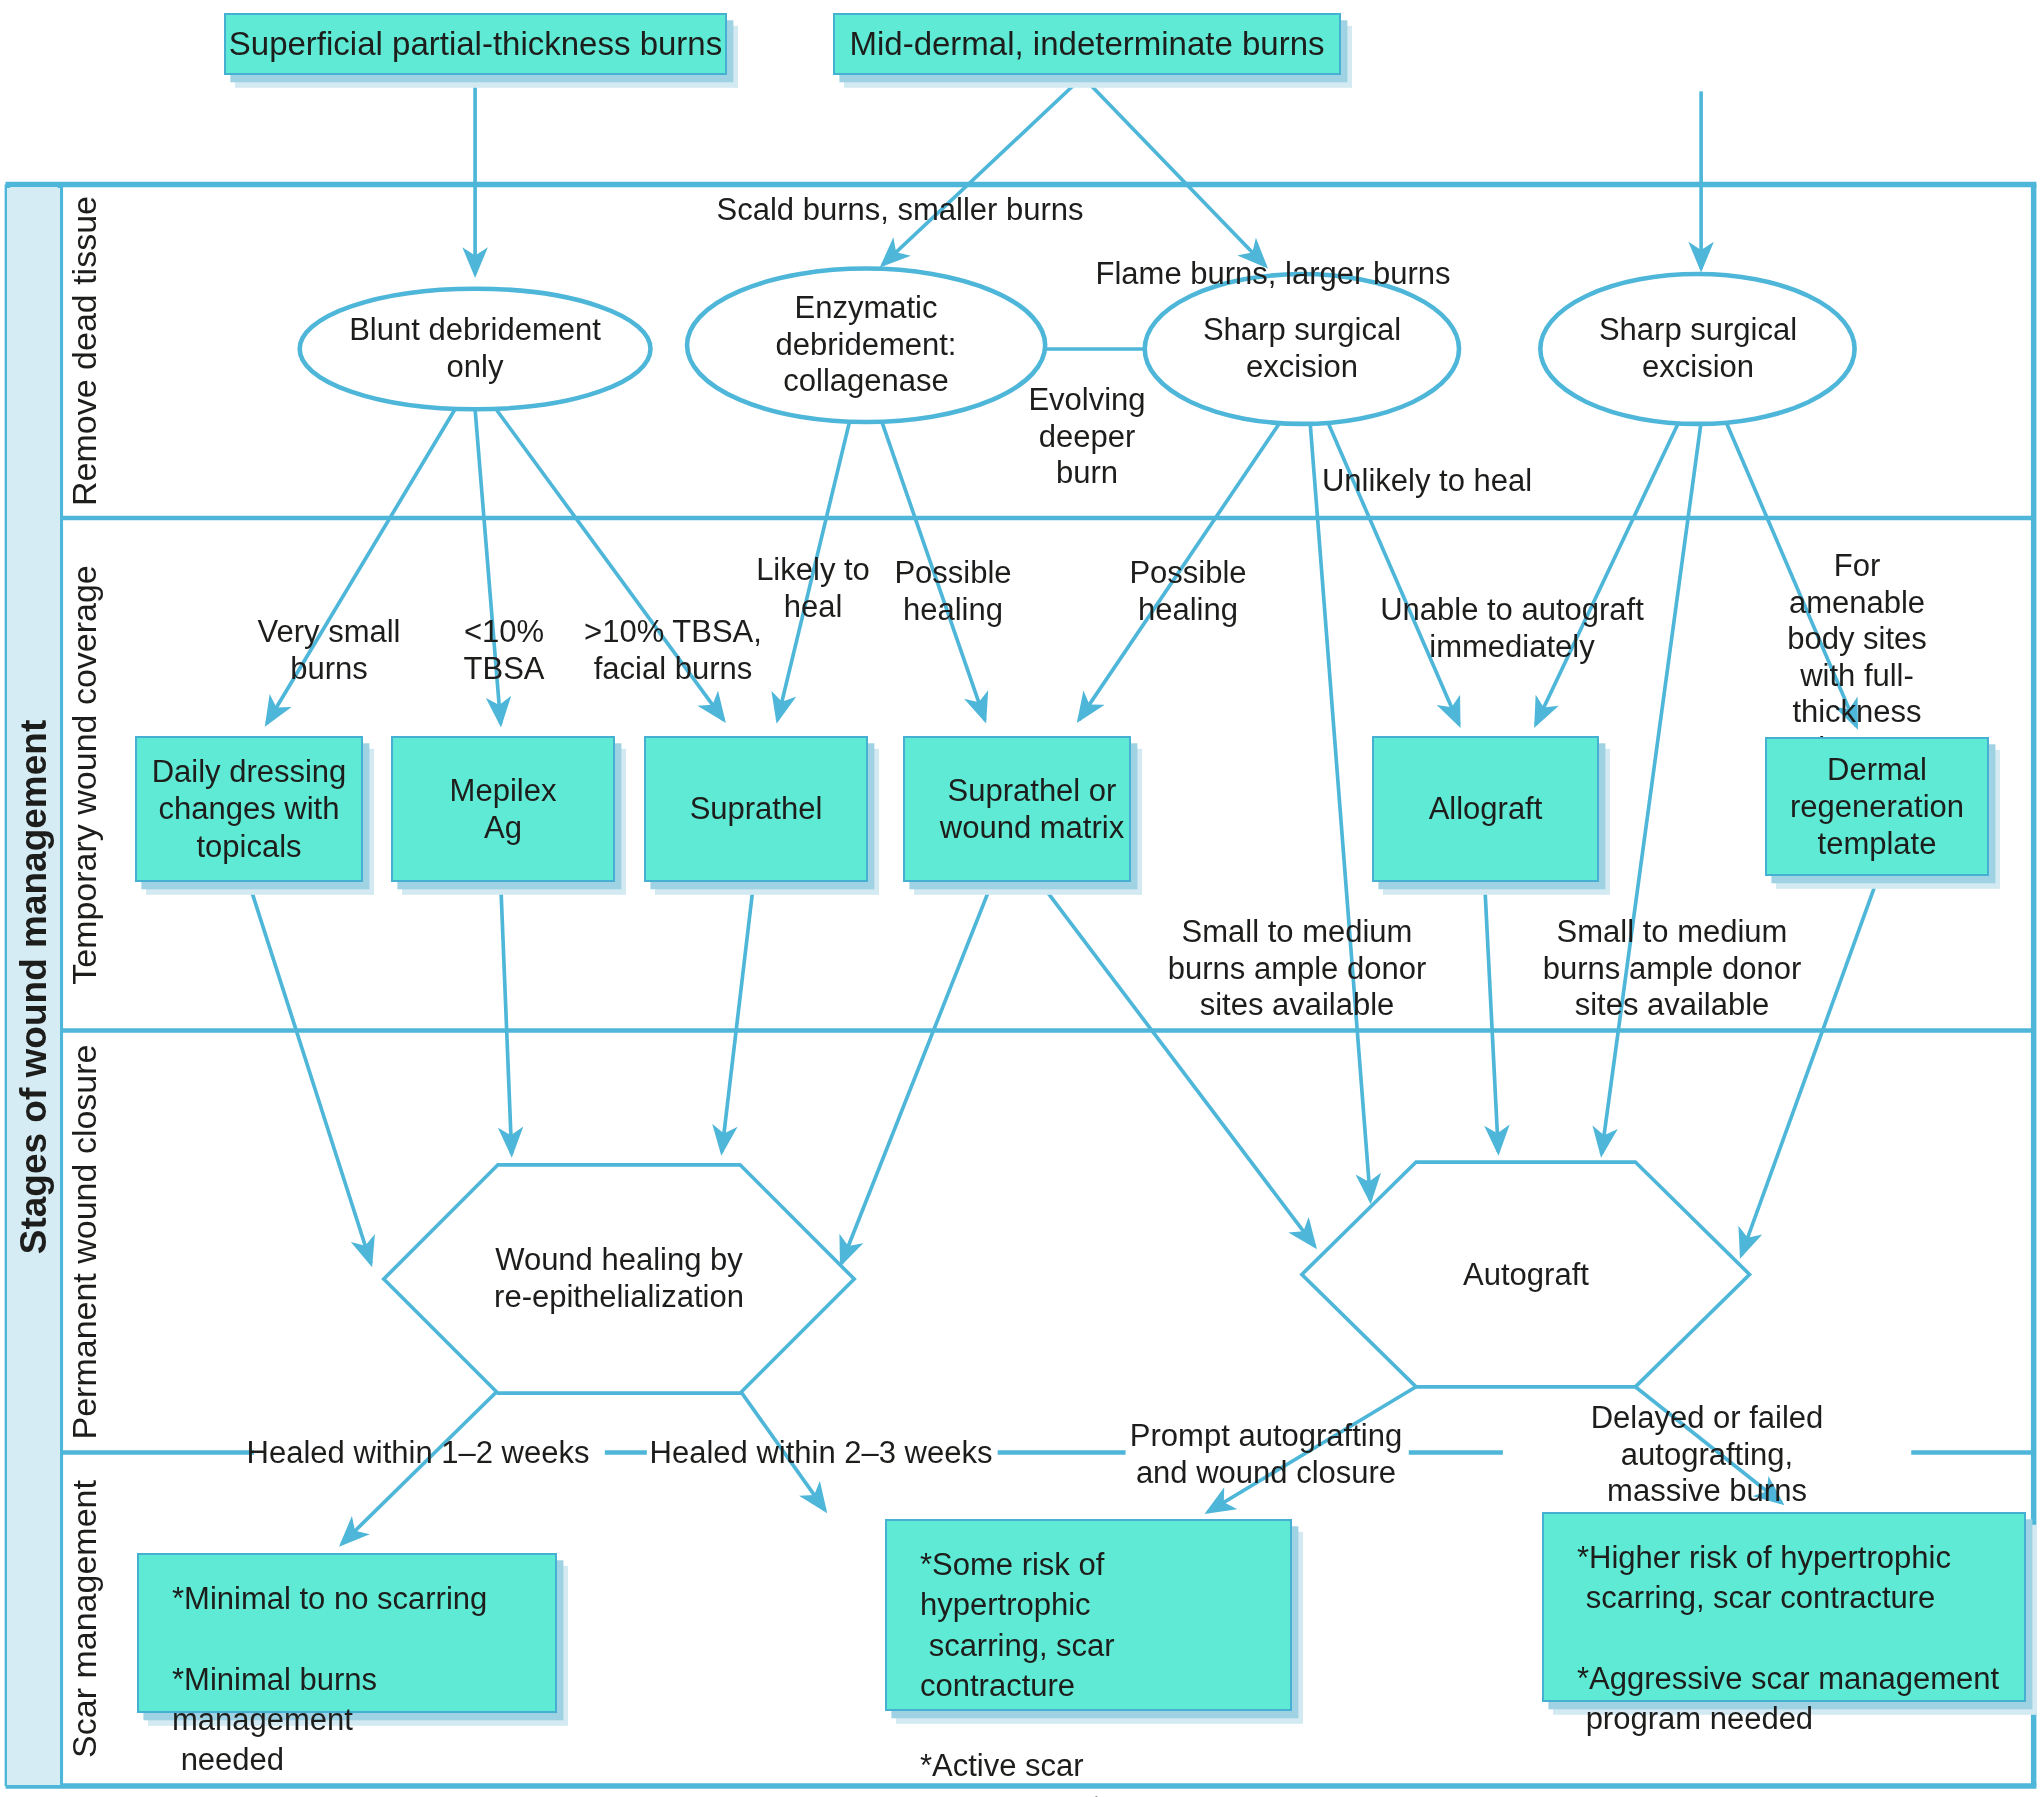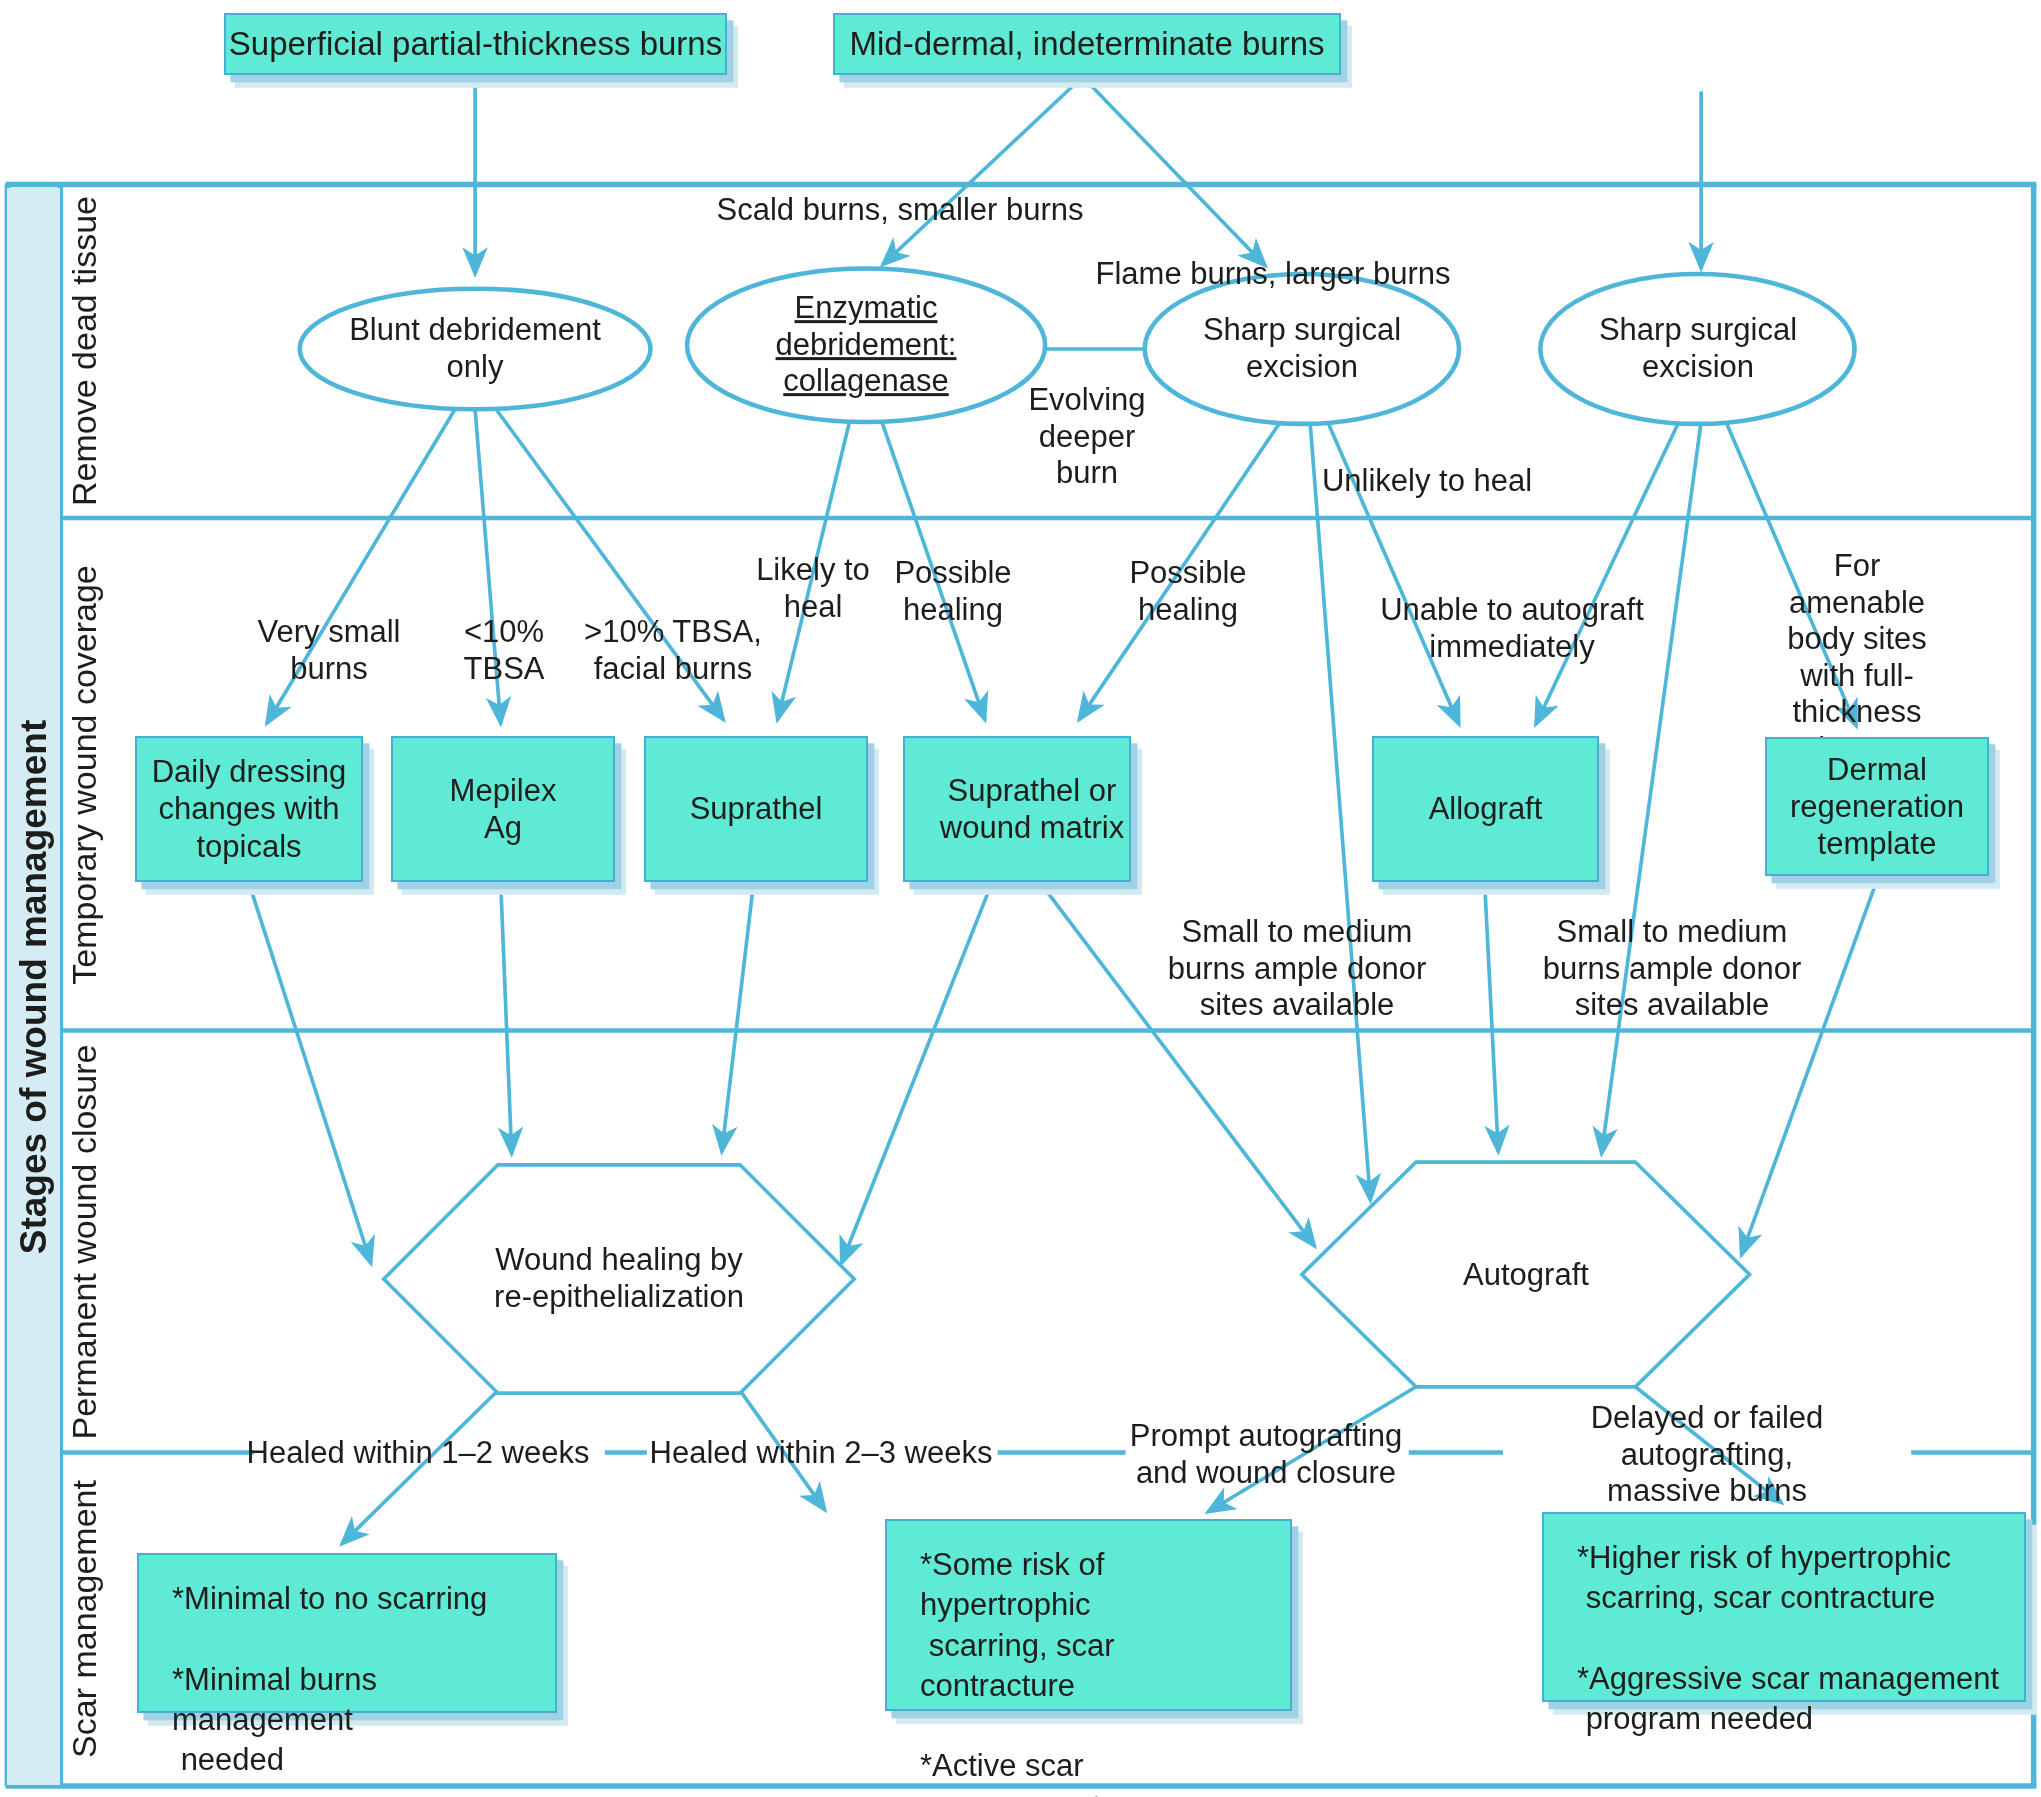--- a/index.html
+++ b/index.html
@@ -140,21 +140,21 @@
   <div class="vlabel" style="left:84px;top:351px;">Remove dead tissue</div>
   <div class="vlabel" style="left:84px;top:775px;">Temporary wound coverage</div>
   <div class="vlabel" style="left:84px;top:1242px;">Permanent wound closure</div>
   <div class="vlabel" style="left:84px;top:1619px;">Scar management</div>
 
   <div class="flow-box top-box" style="left:224px;top:12.8px;width:503px;height:62px;">Superficial partial-thickness burns</div>
   <div class="flow-box top-box" style="left:833px;top:12.8px;width:508px;height:62px;">Mid-dermal, indeterminate burns</div>
 
   <div class="node-text" style="left:475px;top:349px;">Blunt debridement
 only</div>
-  <div class="node-text" style="left:866px;top:345px;text-decoration:underline;">Enzymatic
+  <div class="node-text" style="left:866px;top:345px;">Enzymatic
 debridement:
 collagenase</div>
   <div class="node-text" style="left:1302px;top:349px;">Sharp surgical
 excision</div>
   <div class="node-text" style="left:1698px;top:349px;">Sharp surgical
 excision</div>
 
   <div class="node-text" style="left:900px;top:210px;">Scald burns, smaller burns</div>
   <div class="node-text" style="left:1273px;top:230px;margin-top:44px;">Flame burns, larger burns</div>
   <div class="node-text" style="left:1087px;top:437px;">Evolving

